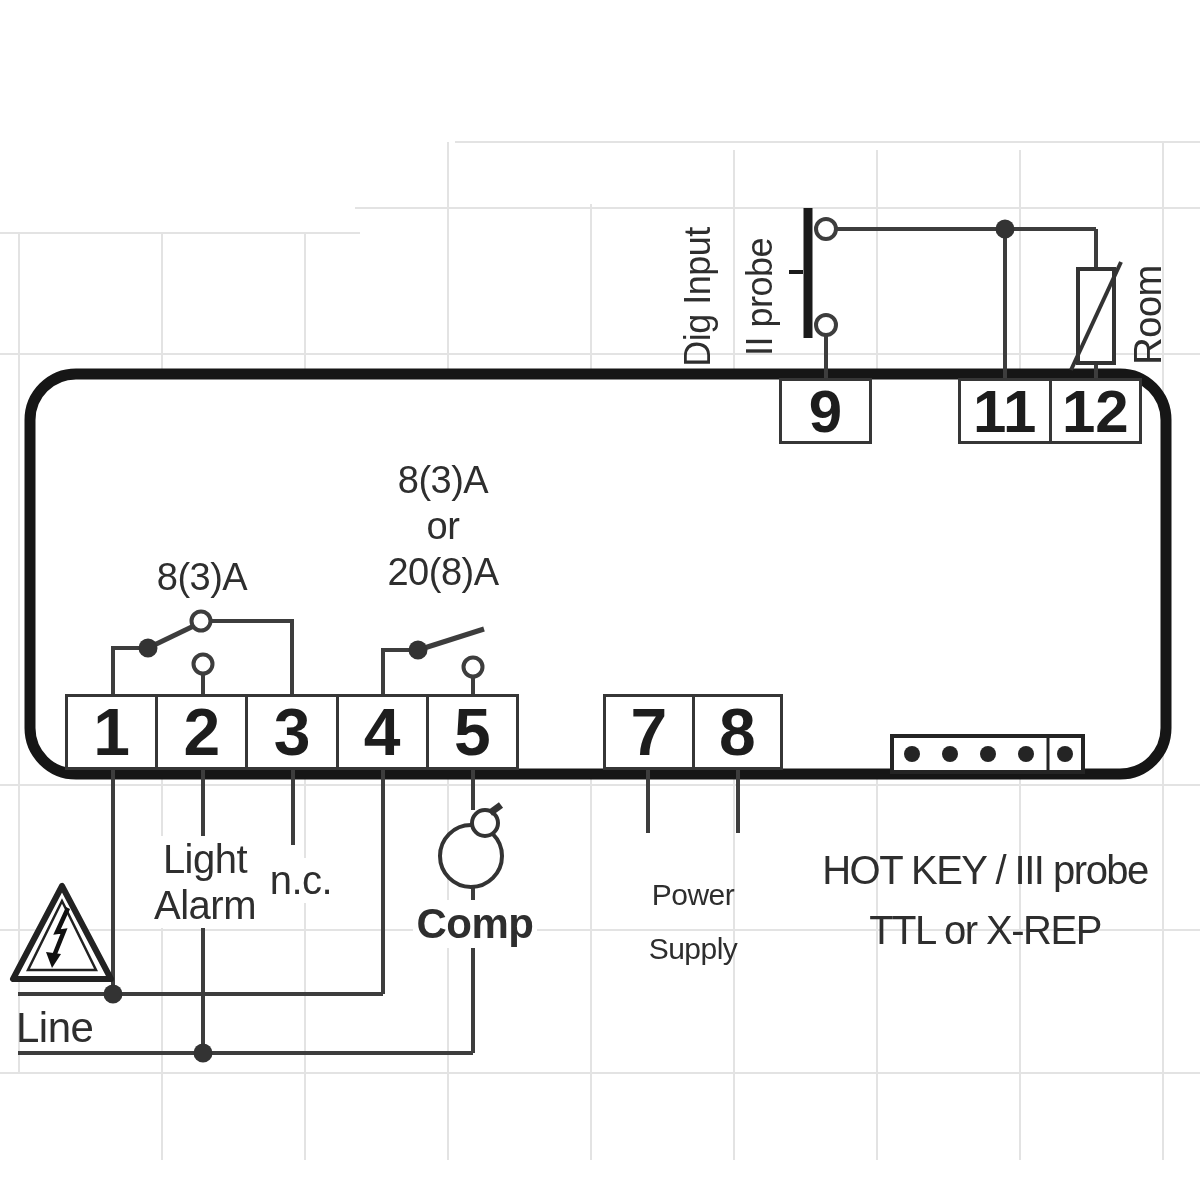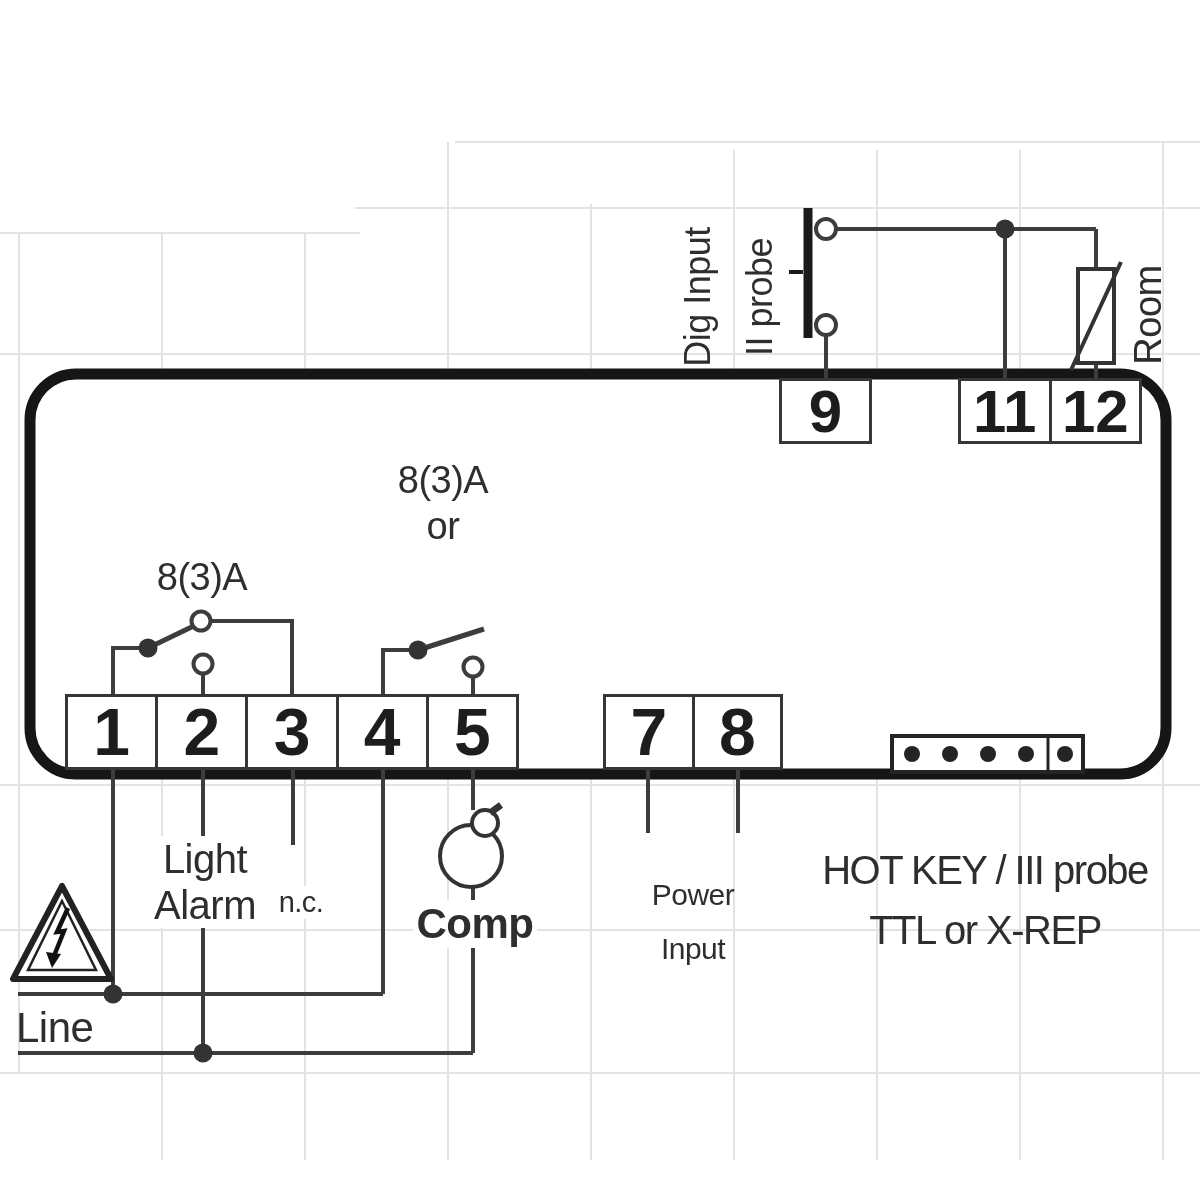--- a/index.html
+++ b/index.html
@@ -29,21 +29,21 @@
     position:absolute;text-align:center;letter-spacing:-0.5px;
     white-space:nowrap;color:#2e2e2e;
   }
   .lbl .ln{display:block;}
   .bgw{background:#ffffff;}
   #lbl-rating1{left:132px;top:556px;width:140px;font-size:38px;}
   #lbl-rating2{left:363px;top:457px;width:160px;font-size:38px;line-height:46px;}
   #lbl-diginput{left:644px;top:235px;width:170px;height:124px;font-size:36px;line-height:62px;transform:rotate(-90deg);}
   #lbl-room{left:1088px;top:293px;width:120px;height:44px;font-size:38px;line-height:44px;transform:rotate(-90deg);}
   #lbl-light{left:125px;top:836px;width:160px;font-size:40px;line-height:46px;}
-  #lbl-nc{left:256px;top:886px;width:90px;font-size:29px;}
+  #lbl-nc{left:256px;top:858px;width:90px;font-size:40px;}
   #lbl-comp{left:413px;top:900px;width:124px;font-size:42px;font-weight:bold;}
   #lbl-power{left:603px;top:868px;width:180px;font-size:30px;line-height:54px;}
   #lbl-hotkey{left:800px;top:840px;width:370px;font-size:40px;line-height:60px;letter-spacing:-1.5px;}
   #lbl-line{left:16px;top:1004px;font-size:42px;text-align:center;}
 </style>
 </head>
 <body>
 
 <div class="stage">
 
@@ -192,41 +192,42 @@
     <div class="cell">
         <span>12</span>
       </div>
   </div>
 
   <div class="lbl" id="lbl-rating1">8(3)A</div>
 
   <div class="lbl" id="lbl-rating2">
     <span class="ln">8(3)A</span>
     <span class="ln">or</span>
+    <span class="ln">20(8)A</span>
   </div>
 
   <div class="lbl" id="lbl-diginput">
     <span class="ln">Dig Input</span>
     <span class="ln">II probe</span>
   </div>
 
   <div class="lbl" id="lbl-room">Room</div>
 
   <div class="lbl bgw" id="lbl-light">
     <span class="ln">Light</span>
     <span class="ln">Alarm</span>
   </div>
 
   <div class="lbl bgw" id="lbl-nc">n.c.</div>
 
   <div class="lbl bgw" id="lbl-comp">Comp</div>
 
   <div class="lbl" id="lbl-power">
     <span class="ln">Power</span>
-    <span class="ln">Input</span>
+    <span class="ln">Supply</span>
   </div>
 
   <div class="lbl" id="lbl-hotkey">
     <span class="ln">HOT KEY / III probe</span>
     <span class="ln">TTL or X-REP</span>
   </div>
 
   <div class="lbl" id="lbl-line">Line</div>
 
 </div>

